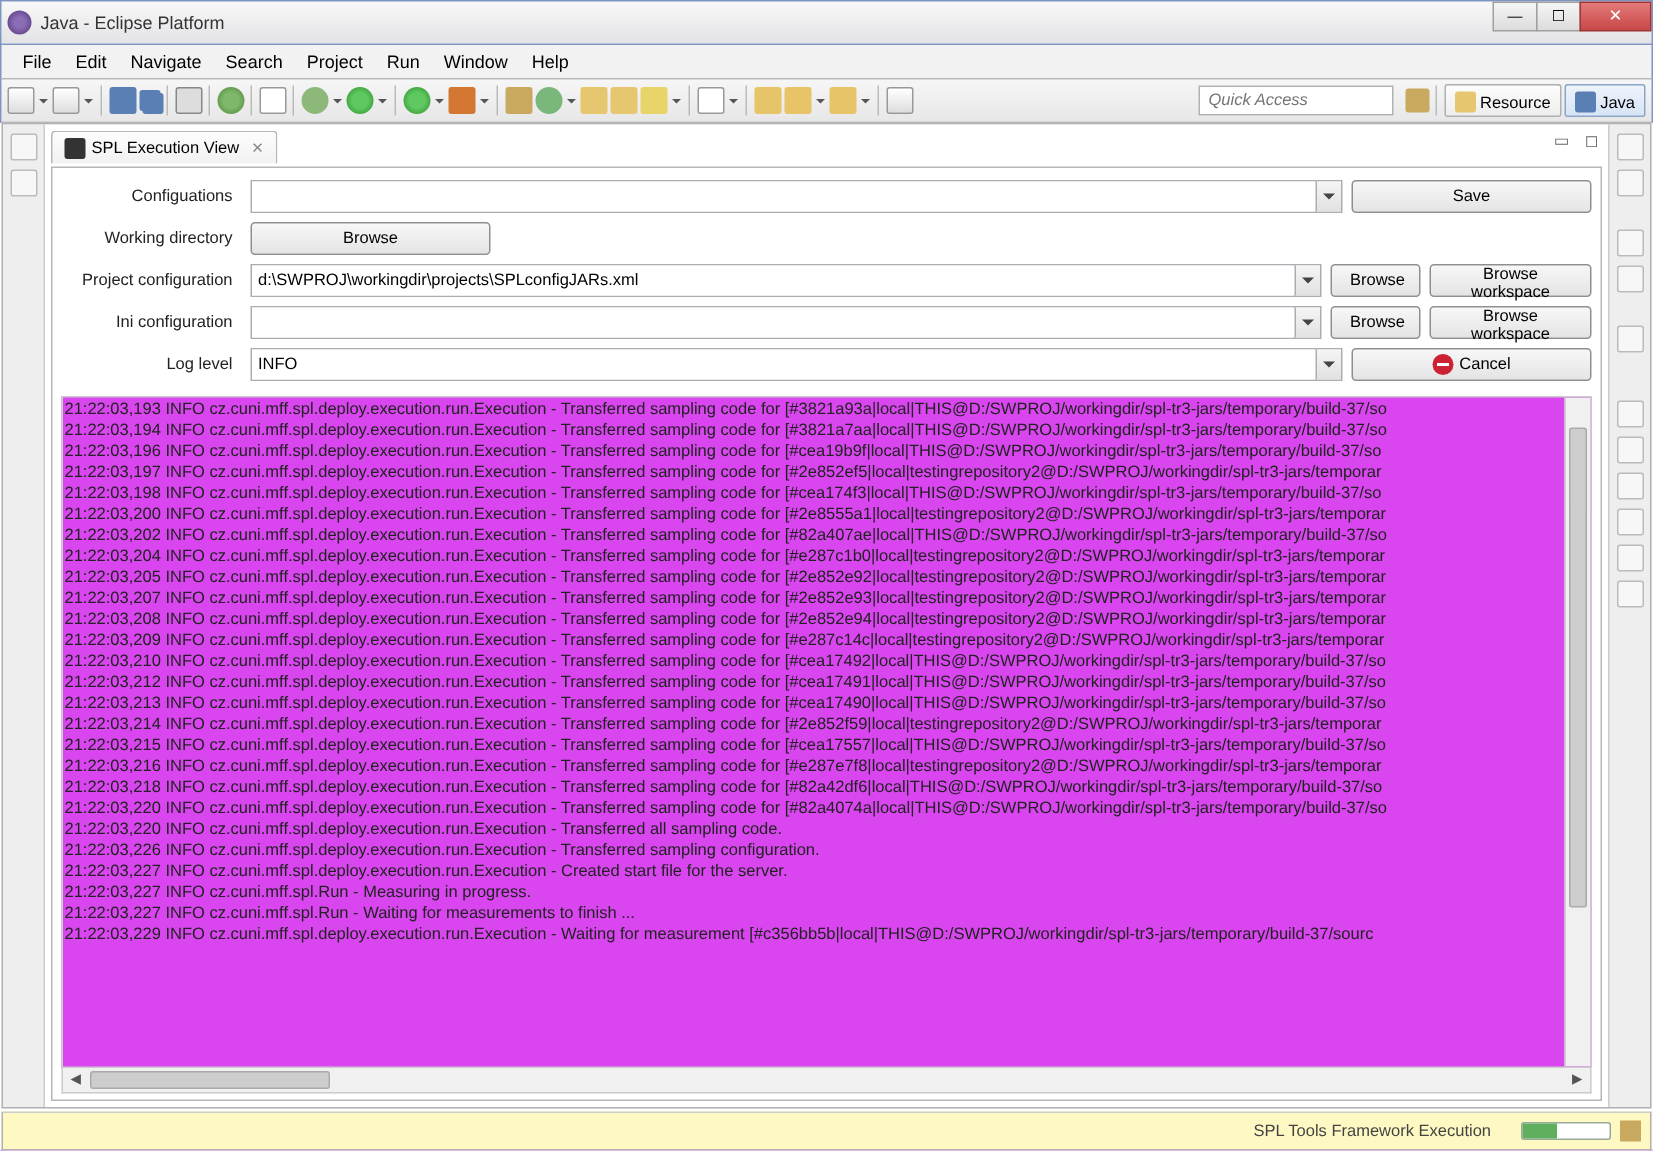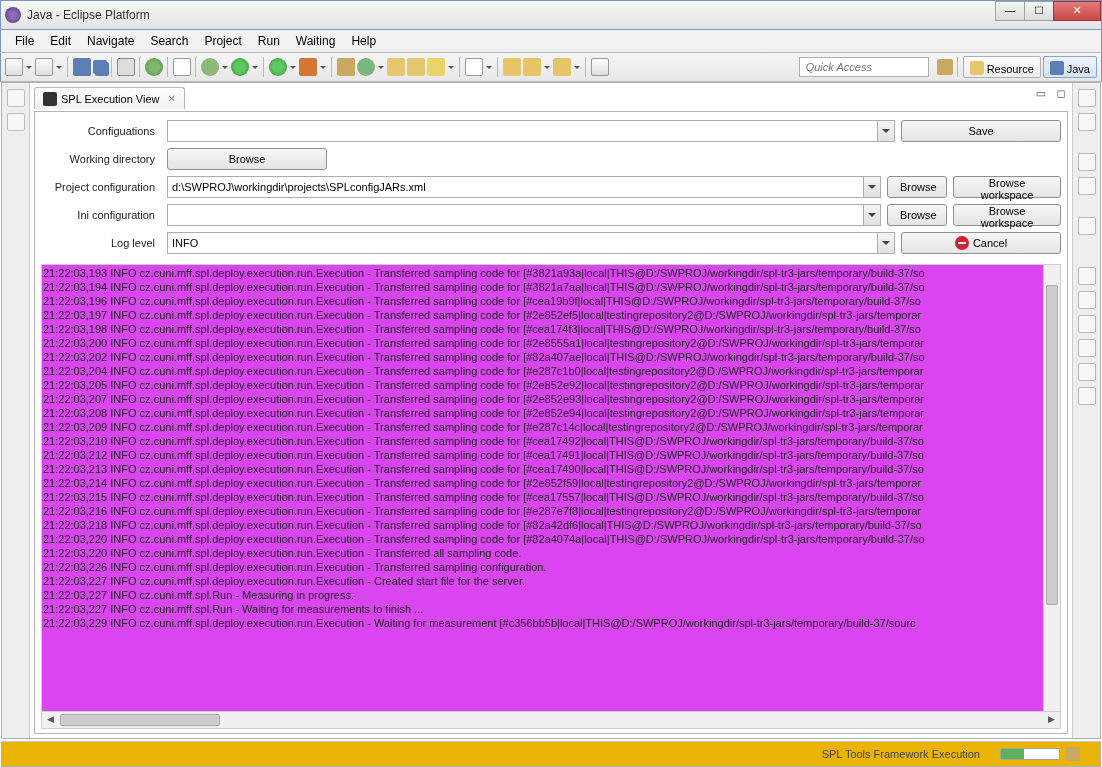--- a/index.html
+++ b/index.html
@@ -79,21 +79,21 @@
 .log-line { white-space: nowrap; }
 .log-scroll-h { height: 17px; background: #f0f0f0; border: 1px solid #ccc; border-top: none; position: relative; }
 .log-scroll-h .thumb { position: absolute; left: 18px; top: 2px; width: 160px; height: 12px; background: #cdcdcd; border: 1px solid #aaa; border-radius: 2px; }
 .log-scroll-h .arr-l, .log-scroll-h .arr-r { position: absolute; top: 0; width: 17px; height: 100%; text-align: center; font-size: 9px; color: #555; line-height: 15px; cursor: pointer; }
 .log-scroll-h .arr-l { left: 0; }
 .log-scroll-h .arr-r { right: 0; }
 .log-scroll-v { position: absolute; right: 0; top: 0; bottom: 0; width: 17px; background: #f0f0f0; border-left: 1px solid #ccc; }
 .log-scroll-v .thumb { position: absolute; left: 2px; top: 20px; width: 12px; height: 320px; background: #cdcdcd; border: 1px solid #aaa; border-radius: 2px; }
 
 
-.statusbar { position: absolute; bottom: 0; left: 1px; right: 1px; height: 26px; background: #eab308; border: 1px solid #b0b0b0; border-top: 1px solid #ccc; display: flex; align-items: center; padding: 0 20px; font-size: 11px; color: #444; }
+.statusbar { position: absolute; bottom: 0; left: 1px; right: 1px; height: 26px; background: #fef9c3; border: 1px solid #b0b0b0; border-top: 1px solid #ccc; display: flex; align-items: center; padding: 0 6px; font-size: 11px; color: #444; }
 .statusbar .status-text { margin-left: auto; margin-right: 20px; }
 .statusbar .progress { width: 60px; height: 12px; background: #fff; border: 1px solid #9a9; border-radius: 2px; margin-right: 6px; }
 .statusbar .progress .bar { width: 40%; height: 100%; background: #5faf5f; }
 .statusbar .stack-icon { width: 14px; height: 14px; background: #c9a860; cursor: pointer; }
 </style>
 </head>
 <body>
 
 <div class="titlebar">
   <div class="app-icon"></div>
@@ -105,21 +105,21 @@
   </div>
 </div>
 
 <div class="menubar">
   <span>File</span>
   <span>Edit</span>
   <span>Navigate</span>
   <span>Search</span>
   <span>Project</span>
   <span>Run</span>
-  <span>Waiting</span>
+  <span>Window</span>
   <span>Help</span>
 </div>
 
 <div class="toolbar">
   <div class="tb-btn ic-new"></div>
     <div class="tb-drop"></div>
   <div class="tb-btn ic-new"></div>
     <div class="tb-drop"></div>
   <div class="tb-sep"></div>
   <div class="tb-btn ic-save"></div>

